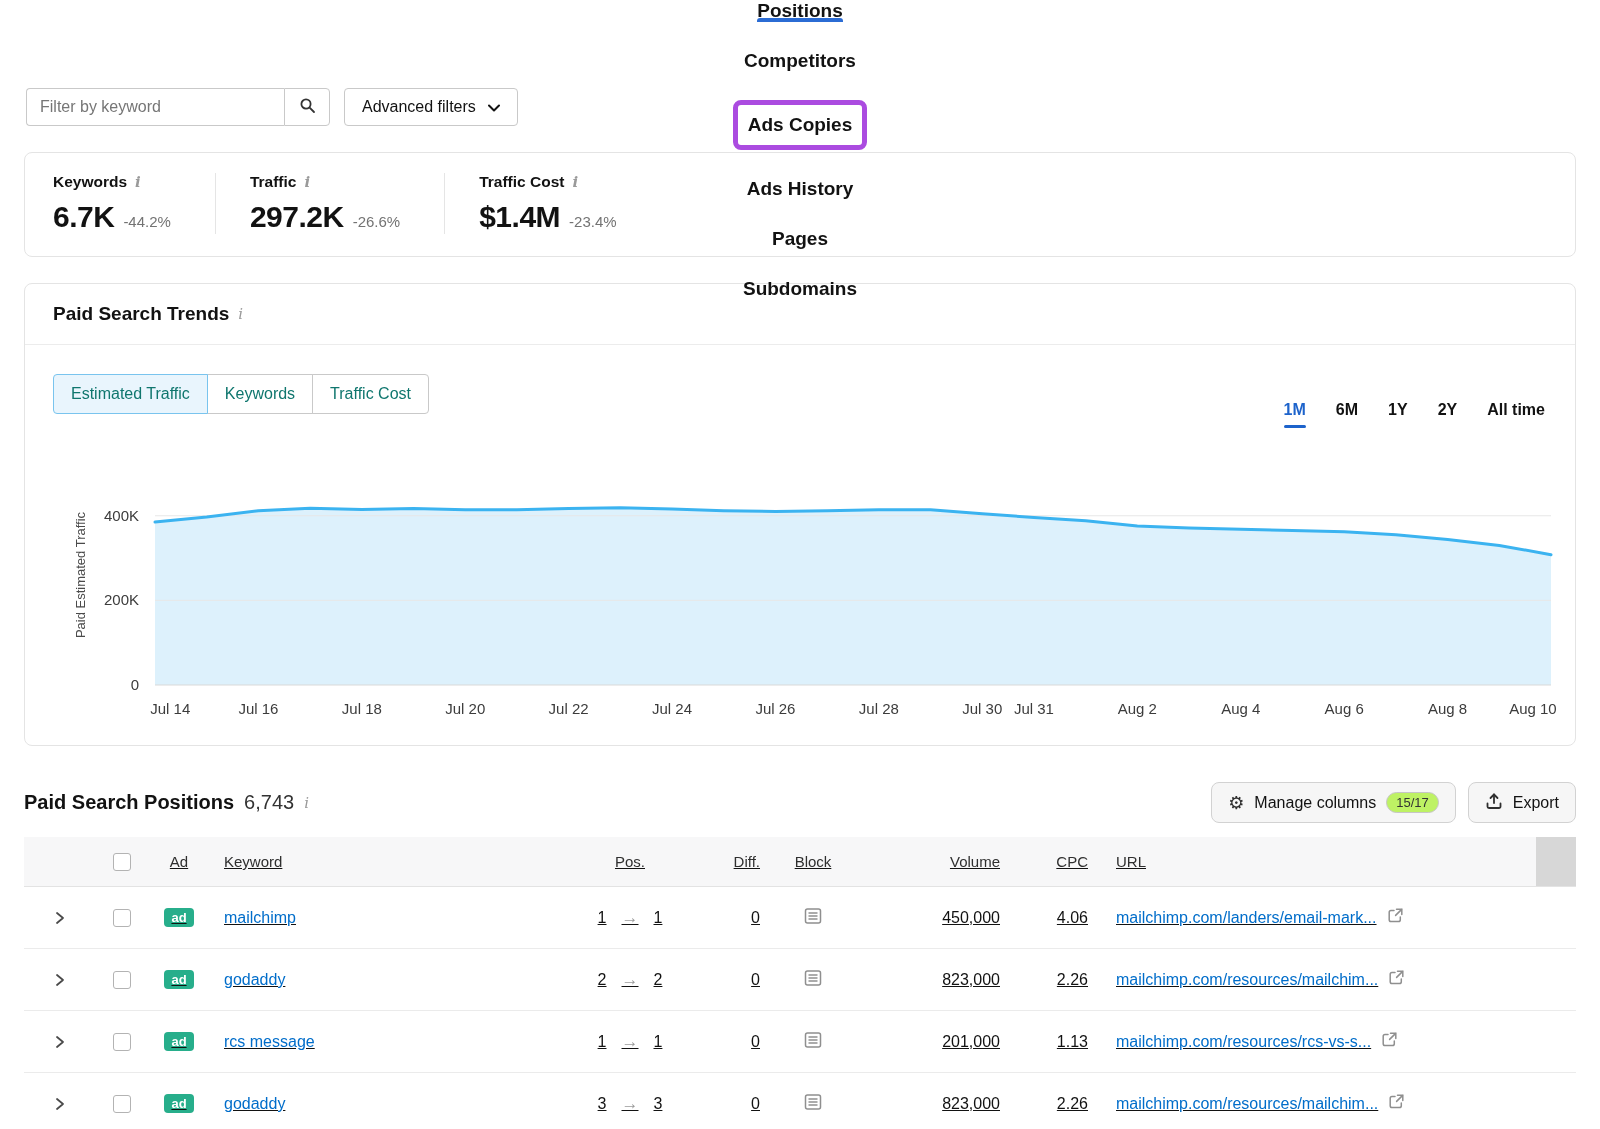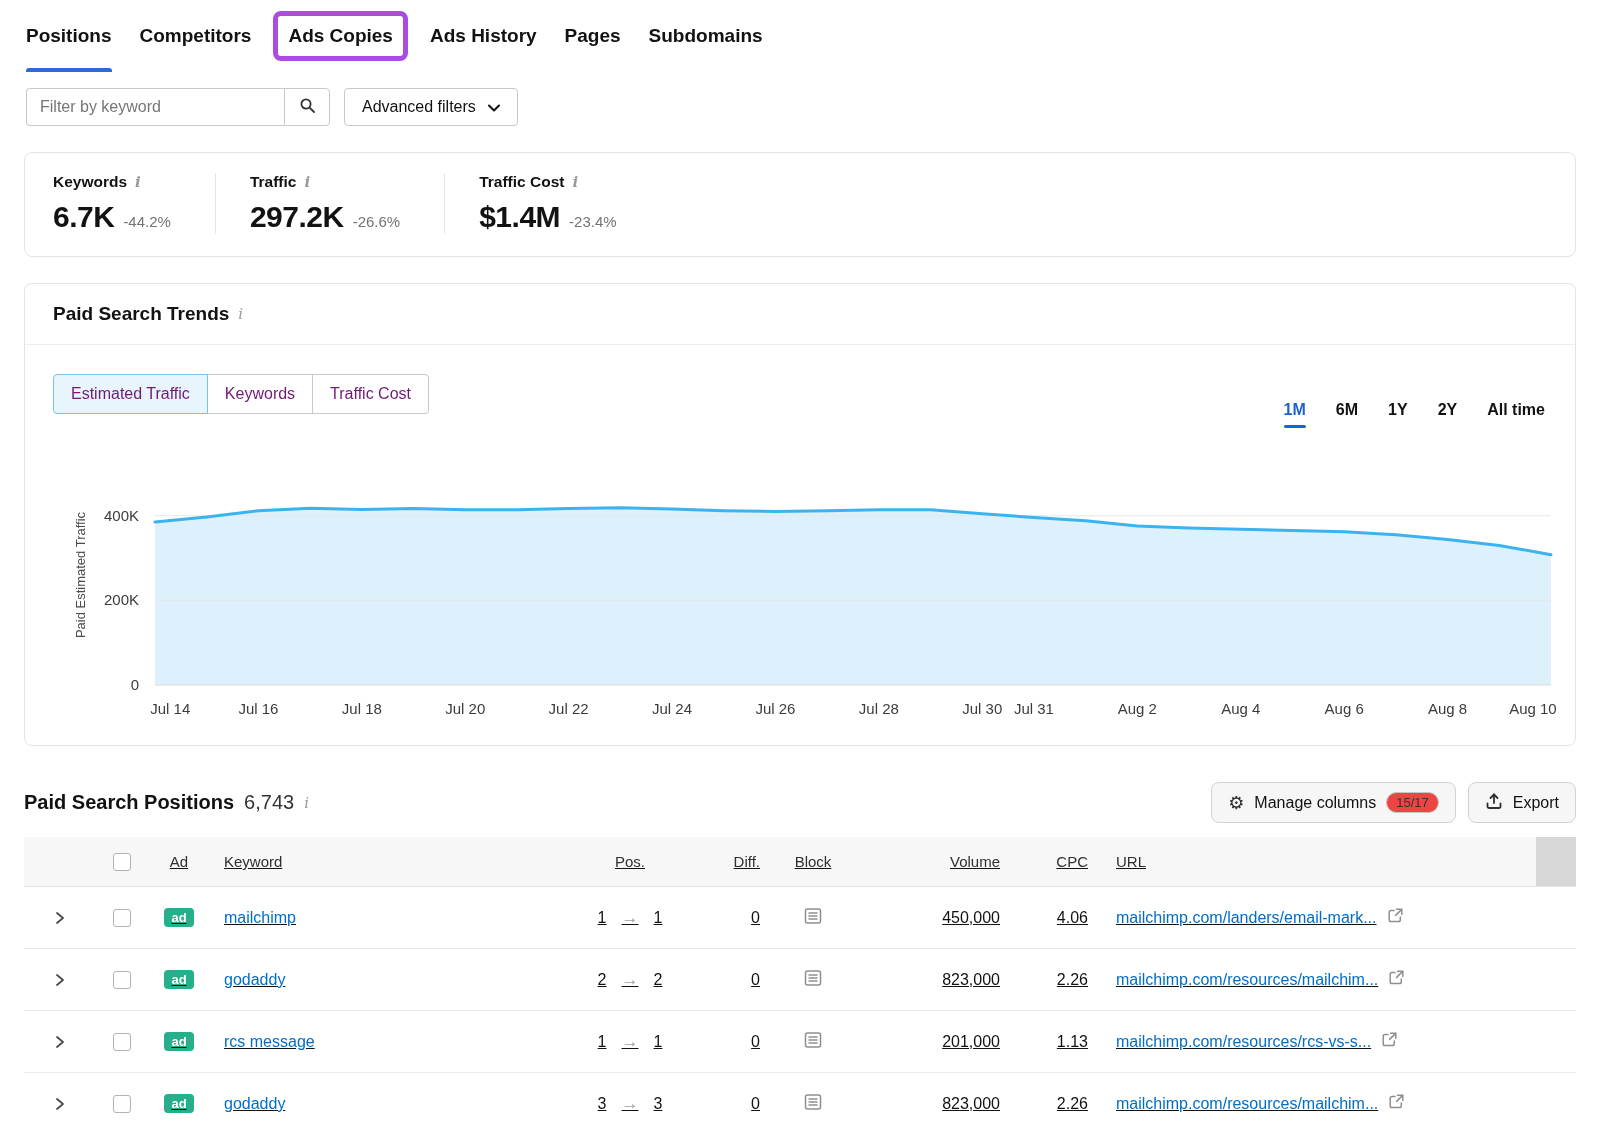--- a/index.html
+++ b/index.html
@@ -4,21 +4,21 @@
 <style>
   * { box-sizing: border-box; margin: 0; padding: 0; }
   html,body { width:1600px; height:1129px; }
   body {
     font-family: "Liberation Sans", sans-serif;
     background:#ffffff; color:#121212;
     overflow:hidden; position:relative; font-size:16px;
   }
 
   
-  .topnav { display:flex; align-items:center; gap:28px; padding:0 26px; height:72px; }
+  .topnav { display:flex; align-items:center; gap:28px; padding:0 26px; height:72px;flex-direction:column; }
   .tab { font-size:19px; font-weight:700; height:72px; display:flex; align-items:center; position:relative; cursor:pointer; white-space:nowrap; }
   .tab.active::after { content:""; position:absolute; left:0; right:0; bottom:0; height:4px; background:#2b6cd4; border-radius:3px 3px 0 0; }
   .tab.highlighted { height:auto; border:5px solid #ab4be0; border-radius:8px; padding:9px 10px; margin:0 -6px; }
 
   
   .filter-row { display:flex; align-items:center; gap:14px; padding:0 26px; margin-top:16px; }
   .search-box { display:flex; }
   .search-input { width:258px; height:38px; border:1px solid #c9c9c9; border-right:none; border-radius:4px 0 0 4px; padding:0 13px; font-size:16px; font-family:inherit; color:#121212; outline:none; }
   .search-input::placeholder { color:#767676; }
   .search-btn { width:46px; height:38px; border:1px solid #c9c9c9; border-radius:0 4px 4px 0; background:#fff; display:flex; align-items:center; justify-content:center; cursor:pointer; }
@@ -35,21 +35,21 @@
   .stat-value-row { display:flex; align-items:baseline; gap:9px; margin-top:9px; }
   .stat-value { font-size:30px; font-weight:700; letter-spacing:-0.5px; }
   .stat-change { font-size:15px; color:#737373; }
   .info-i { font-family:"DejaVu Serif", serif; font-style:italic; color:#9a9a9a; font-size:15px; cursor:pointer; }
 
   
   .trends-head { padding:19px 28px; border-bottom:1px solid #ececec; display:flex; align-items:center; gap:9px; }
   .trends-title { font-size:19px; font-weight:700; }
   .trends-controls { display:flex; justify-content:space-between; align-items:center; padding:24px 30px 0 28px; }
   .seg { display:flex; }
-  .seg-btn { height:40px; padding:0 17px; border:1px solid #c9c9c9; background:#fff; font-size:16px; font-family:inherit; display:flex; align-items:center; margin-left:-1px; cursor:pointer; color:#701a75; }
+  .seg-btn { height:40px; padding:0 17px; border:1px solid #c9c9c9; background:#fff; font-size:16px; font-family:inherit; display:flex; align-items:center; margin-left:-1px; cursor:pointer; color:#0f766e; }
   .seg-btn:first-child { border-radius:4px 0 0 4px; margin-left:0; }
   .seg-btn:last-child { border-radius:0 4px 4px 0; }
   .seg-btn.active { background:#e9f5fd; border-color:#79c4ee; position:relative; z-index:1; }
   .ranges { display:flex; gap:30px; align-items:center;margin-top:32px; }
   .range { font-size:16px; font-weight:700; position:relative; cursor:pointer; white-space:nowrap; }
   .range.active { color:#1d63cb; }
   .range.active::after { content:""; position:absolute; left:0; right:0; bottom:-9px; height:3px; background:#1d63cb; border-radius:2px; }
 
   
   .chart-row { display:flex; padding-right:24px; margin-top:46px; }
@@ -64,21 +64,21 @@
   .x-lab { position:absolute; top:15px; transform:translateX(-50%); font-size:15px; color:#3c3c3c; white-space:nowrap; }
   .trends-card { padding-bottom:14px; }
 
   
   .positions-head { display:flex; align-items:center; margin:36px 24px 0; gap:10px; }
   .positions-title { font-size:20px; font-weight:700; }
   .positions-count { font-size:20px; color:#333; }
   .head-tools { margin-left:auto; display:flex; gap:12px; }
   .tool-btn { height:41px; border:1px solid #d2d2d2; border-radius:8px; background:#f6f6f6; display:flex; align-items:center; gap:10px; padding:0 16px; font-size:16px; font-family:inherit; cursor:pointer; color:#121212; }
   .gear-glyph { font-size:18px; color:#2f2f2f; line-height:1; }
-  .count-badge { border:1px solid #c6c6c6; border-radius:12px; background:#ef4444; font-size:13px; padding:2px 9px; color:#333; }
+  .count-badge { border:1px solid #c6c6c6; border-radius:12px; background:#bef264; font-size:13px; padding:2px 9px; color:#333; }
 
   
   .ptable { margin:14px 24px 13px;text-decoration:underline; }
   .grid { display:grid; grid-template-columns:72px 52px 62px 360px 120px 80px 86px 150px 90px 1fr; align-items:center; }
   .thead { background:#f7f7f8; height:50px; border-bottom:1px solid #e3e3e3; font-size:15px; color:#2f2f2f; position:relative; }
   .scroll-chip { position:absolute; right:0; top:0; bottom:0; width:40px; background:#d7d7d7; cursor:pointer; }
   .row { height:62px; border-bottom:1px solid #ebebeb; font-size:16px; }
   .center { justify-self:center; }
   .right { justify-self:end; }
   .h-keyword, .c-keyword { padding-left:14px; justify-self:start; }

